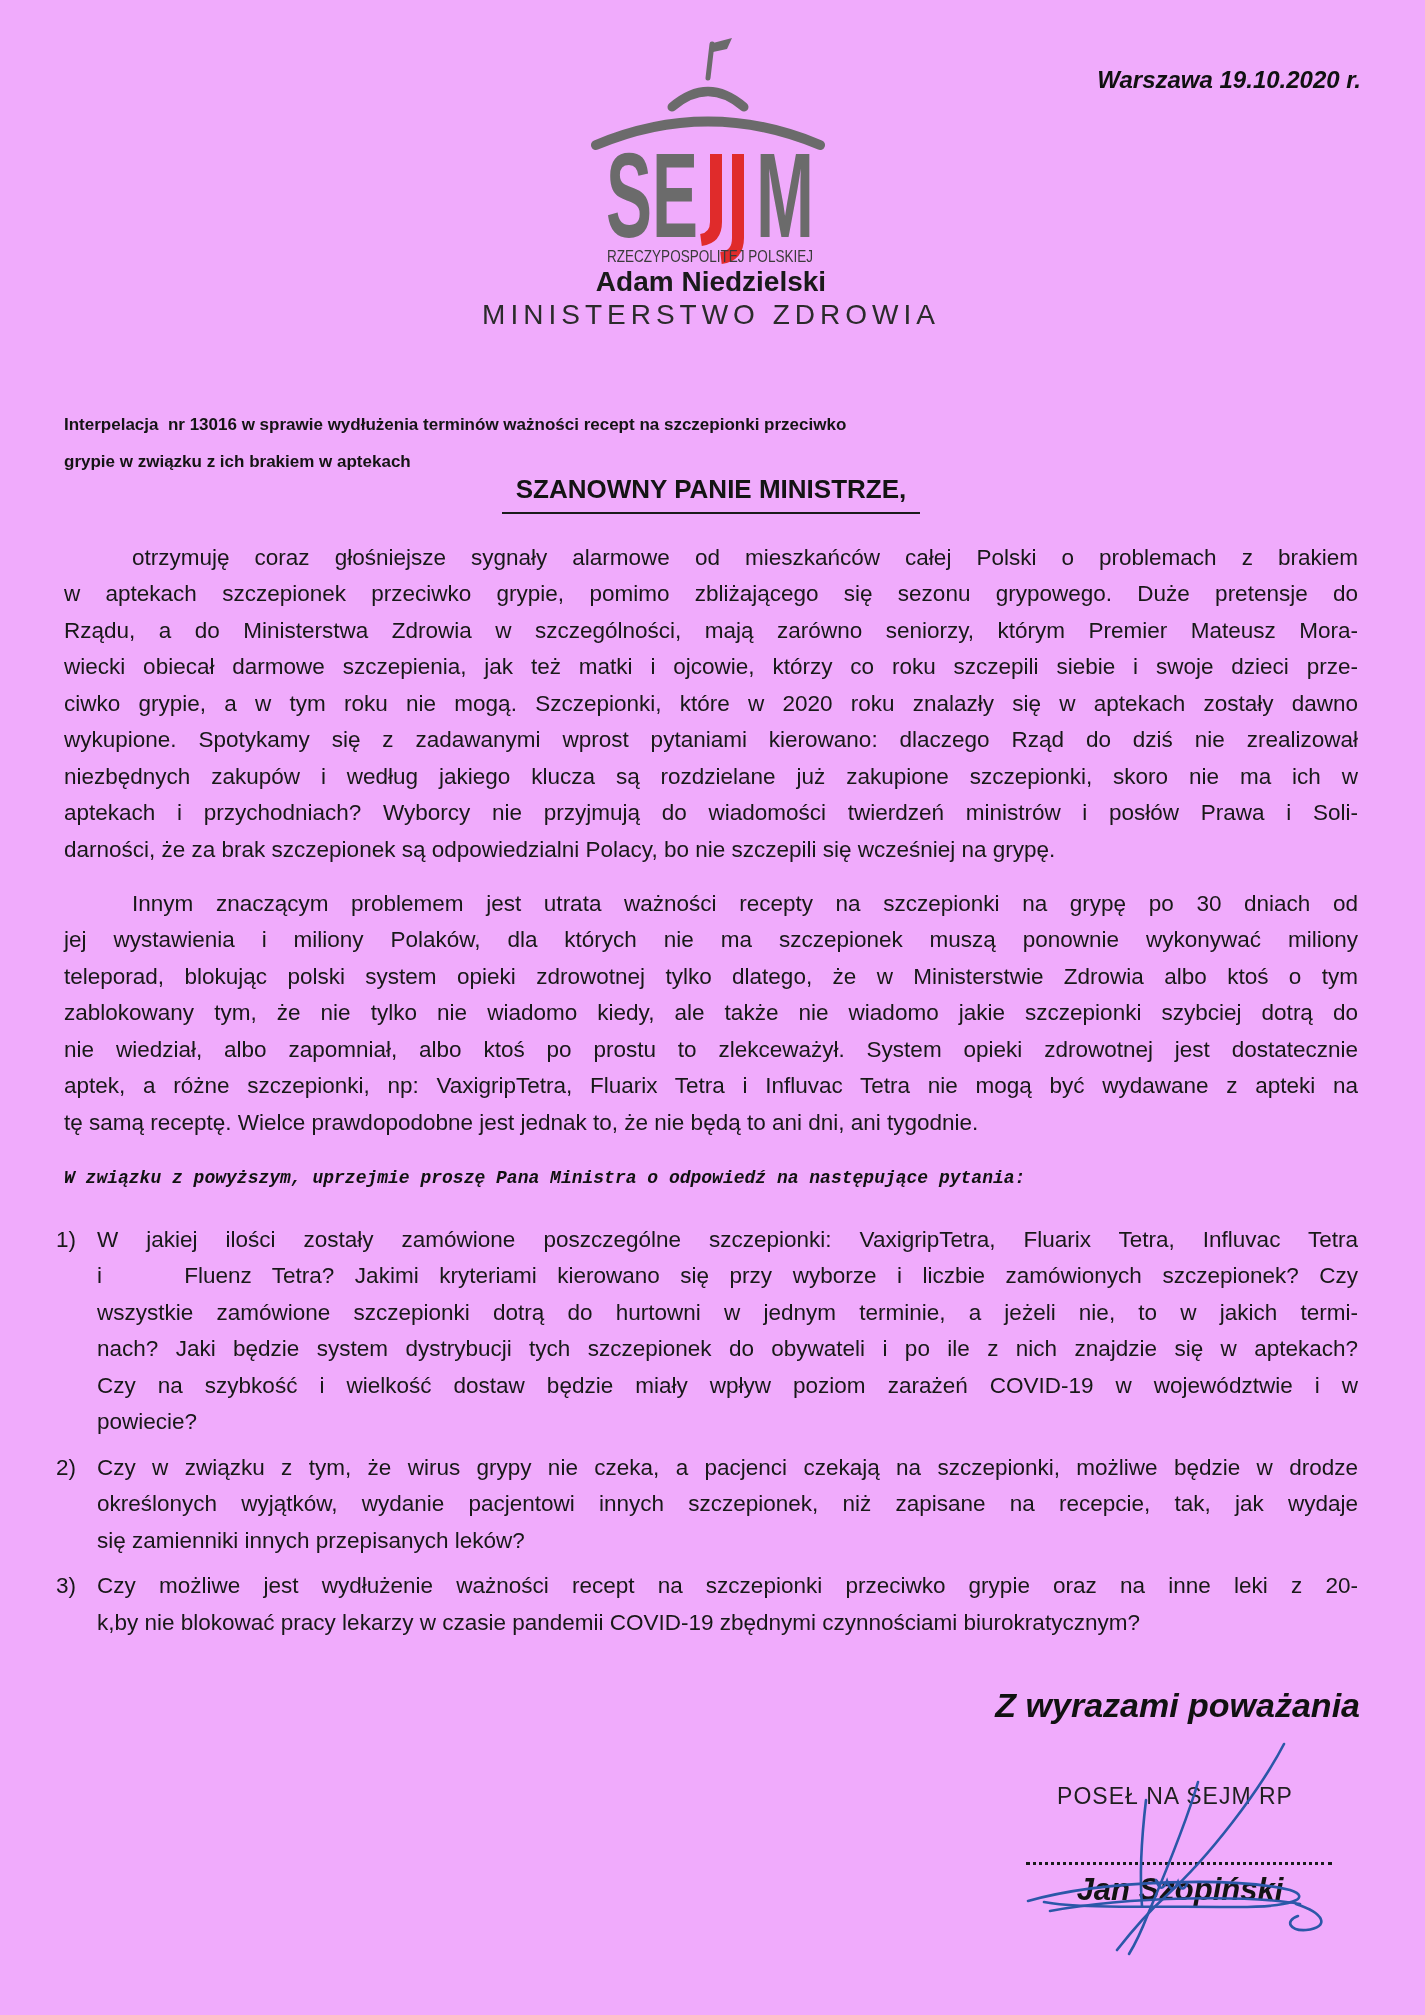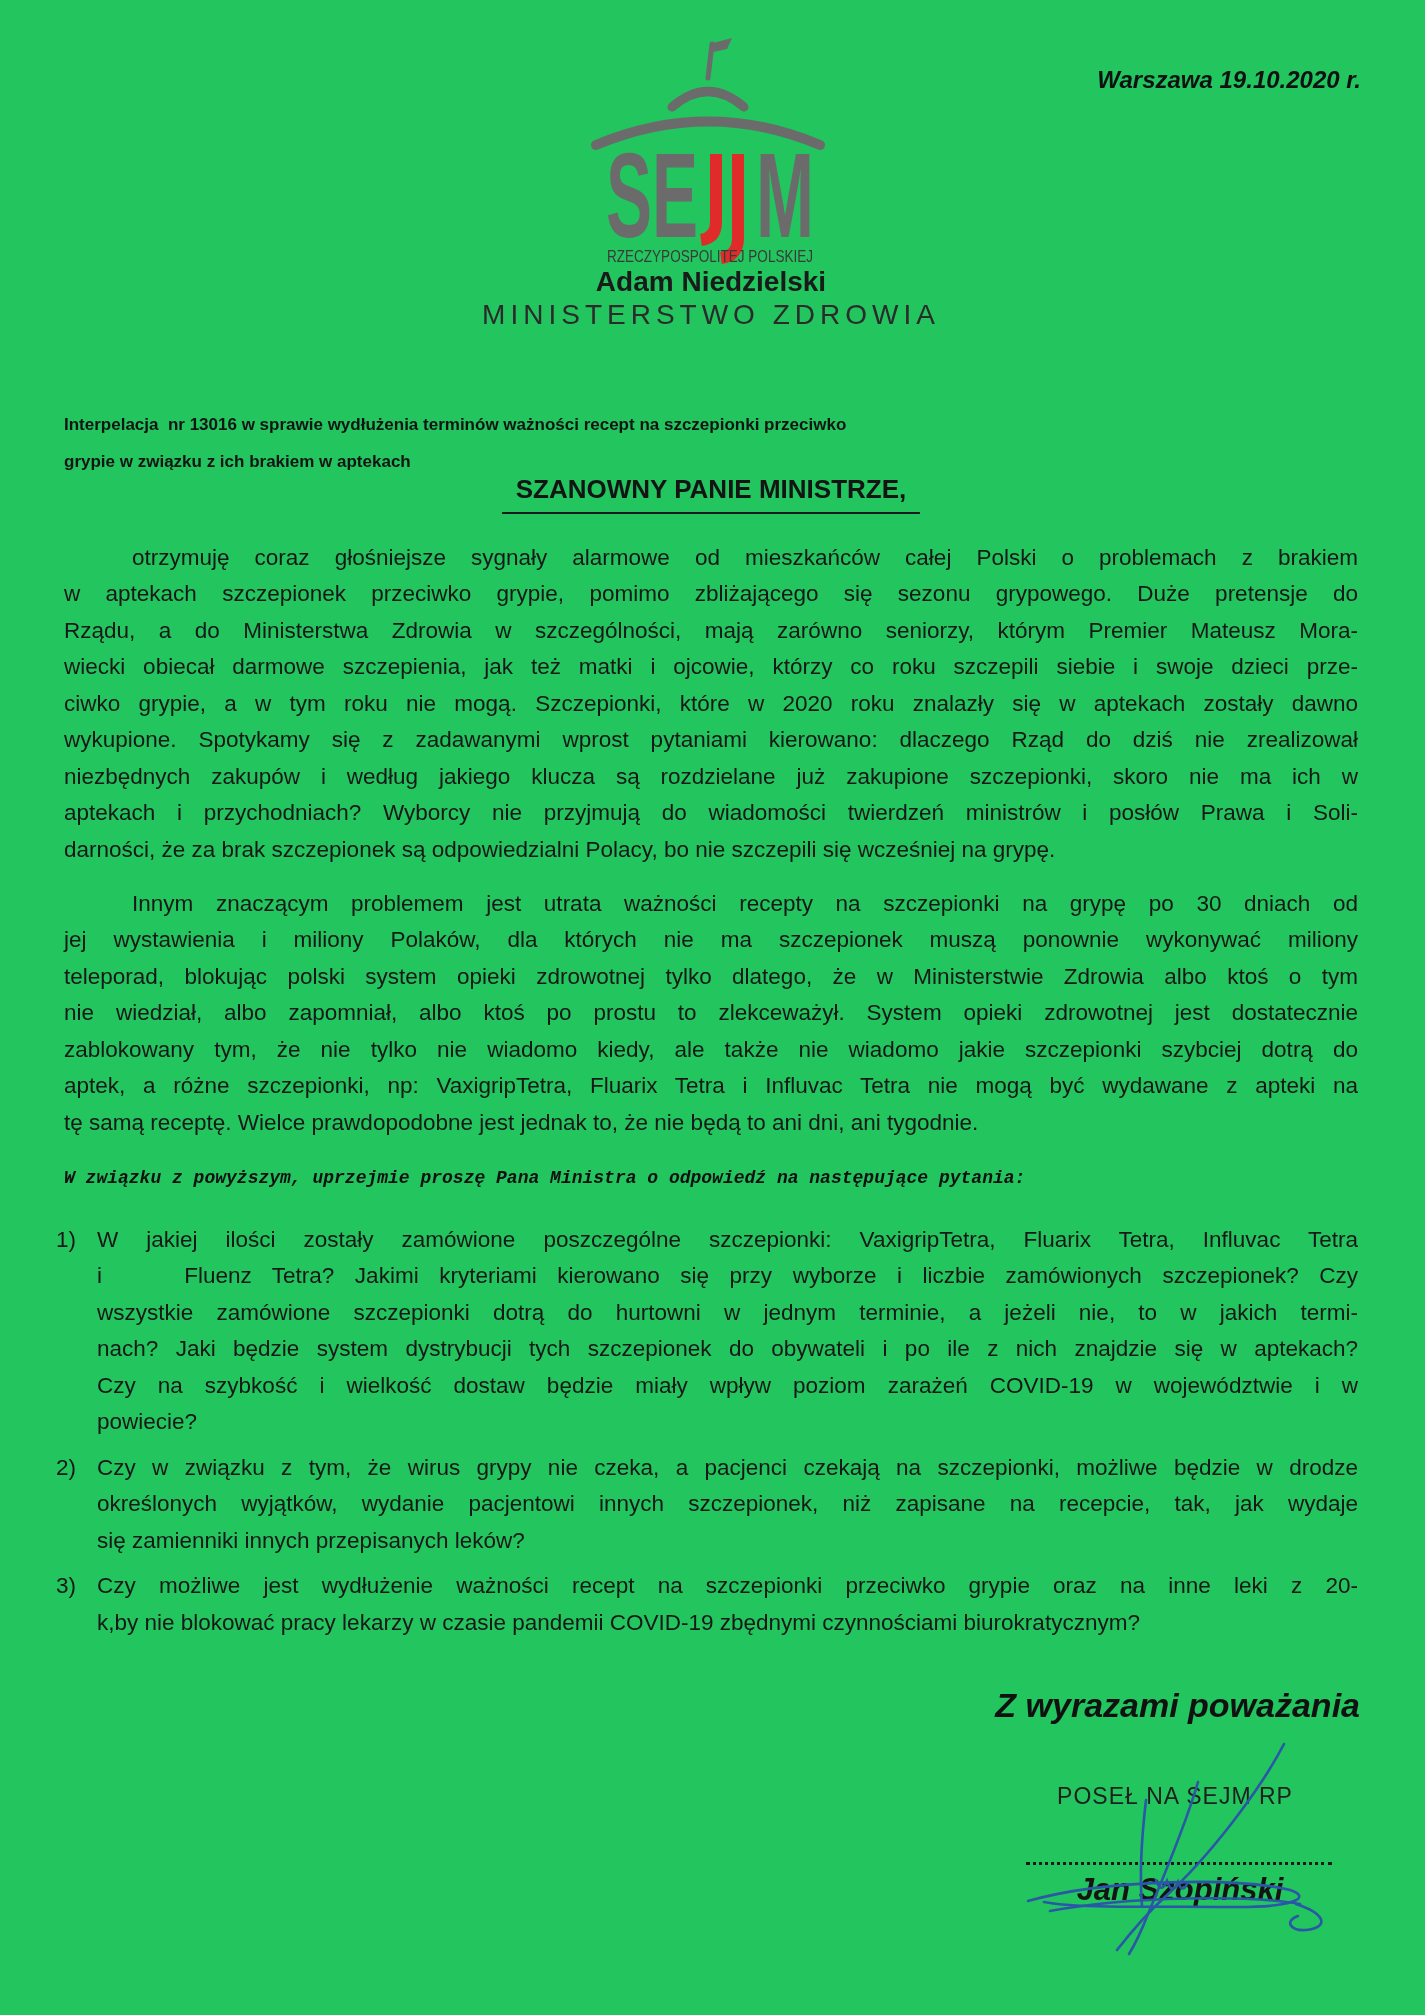--- a/index.html
+++ b/index.html
@@ -1,17 +1,17 @@
 <!DOCTYPE html>
 <html lang="pl"><head>
 <meta charset="utf-8">
 <style>
   html,body { margin:0; padding:0; background:#ffffff; }
   #page {
-    position:relative; width:1425px; height:2015px; background:#22c55e;
+    position:relative; width:1425px; height:2015px; background:#f0abfc;
     font-family:"Liberation Sans", sans-serif; color:#161616; overflow:hidden;
   }
   .abs { position:absolute; }
 
   
   #date-line { top:66px; right:64px; font-size:24px; font-weight:bold; font-style:italic; color:#111; }
 
   
   #logo { left:560px; top:26px; width:300px; height:245px; }
 
@@ -103,22 +103,22 @@
       <div class="tline">ciwko grypie, a w tym roku nie mogą. Szczepionki, które w 2020 roku znalazły się w aptekach zostały dawno</div>
       <div class="tline">wykupione. Spotykamy się z zadawanymi wprost pytaniami kierowano: dlaczego Rząd do dziś nie zrealizował</div>
       <div class="tline">niezbędnych zakupów i według jakiego klucza są rozdzielane już zakupione szczepionki, skoro nie ma ich w</div>
       <div class="tline">aptekach i przychodniach? Wyborcy nie przyjmują do wiadomości twierdzeń ministrów i posłów Prawa i Soli-</div>
       <div class="tline tline-last">darności, że za brak szczepionek są odpowiedzialni Polacy, bo nie szczepili się wcześniej na grypę.</div>
     </div>
   <div id="paragraph-2" class="abs bodytext indent-first">
       <div class="tline">Innym znaczącym problemem jest utrata ważności recepty na szczepionki na grypę po 30 dniach od</div>
       <div class="tline">jej wystawienia i miliony Polaków, dla których nie ma szczepionek muszą ponownie wykonywać miliony</div>
       <div class="tline">teleporad, blokując polski system opieki zdrowotnej tylko dlatego, że w Ministerstwie Zdrowia albo ktoś o tym</div>
+      <div class="tline">zablokowany tym, że nie tylko nie wiadomo kiedy, ale także nie wiadomo jakie szczepionki szybciej dotrą do</div>
       <div class="tline">nie wiedział, albo zapomniał, albo ktoś po prostu to zlekceważył. System opieki zdrowotnej jest dostatecznie</div>
-      <div class="tline">zablokowany tym, że nie tylko nie wiadomo kiedy, ale także nie wiadomo jakie szczepionki szybciej dotrą do</div>
       <div class="tline">aptek, a różne szczepionki, np: VaxigripTetra, Fluarix Tetra i Influvac Tetra nie mogą być wydawane z apteki na</div>
       <div class="tline tline-last">tę samą receptę. Wielce prawdopodobne jest jednak to, że nie będą to ani dni, ani tygodnie.</div>
     </div>
 
   <div id="lead-in" class="abs">W związku z powyższym, uprzejmie proszę Pana Ministra o odpowiedź na następujące pytania:</div>
 
   <div id="questions" class="abs">
     <div class="question">
       <div class="q-num">1)</div>
       <div class="q-body bodytext">

